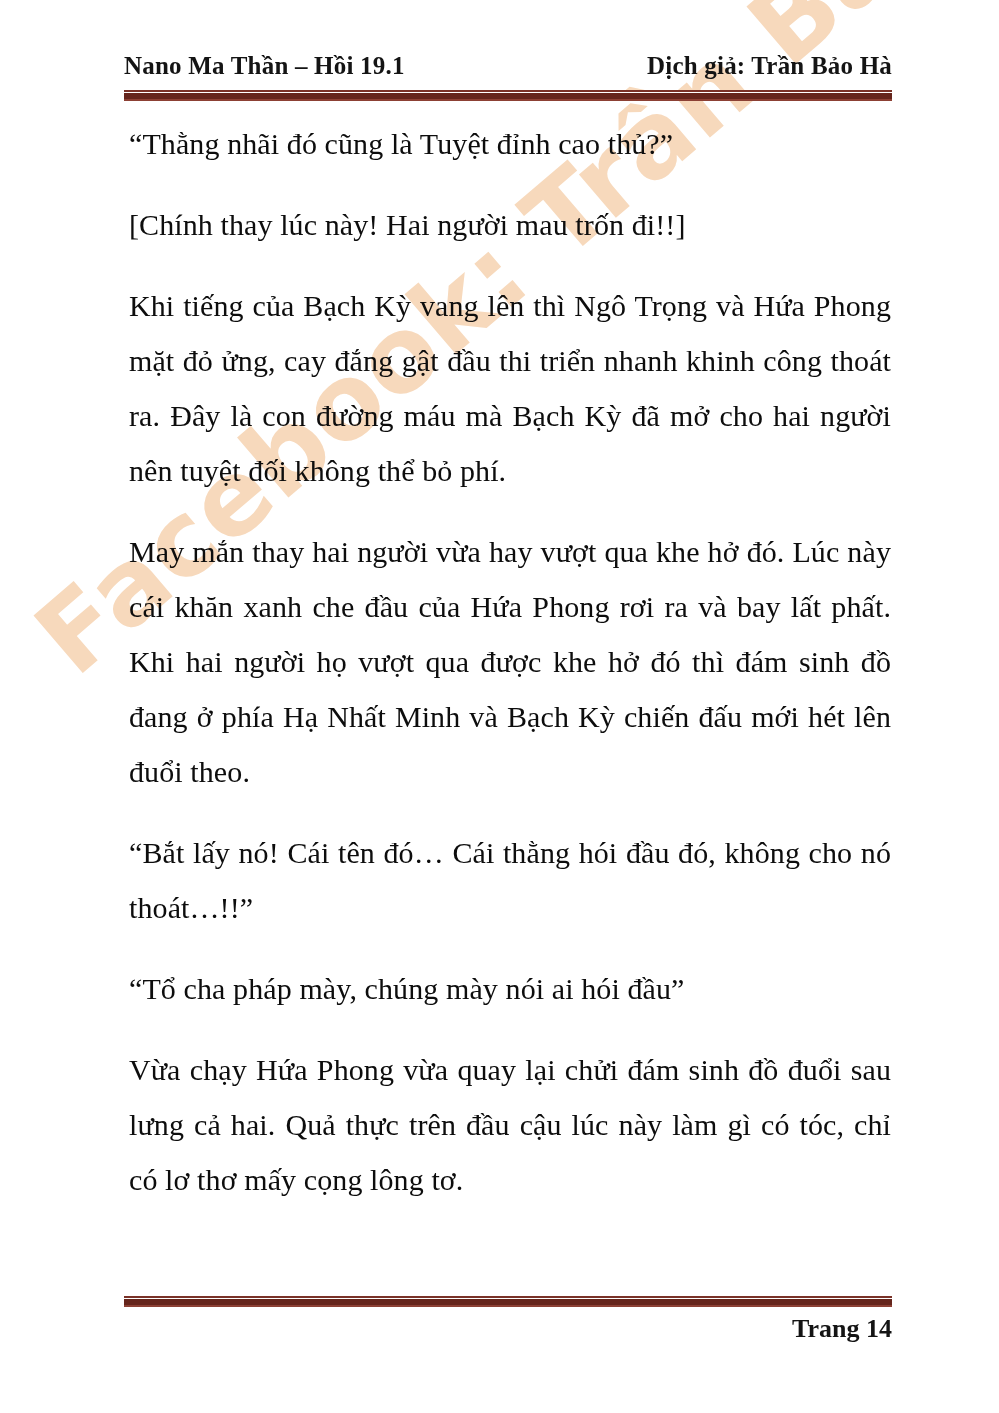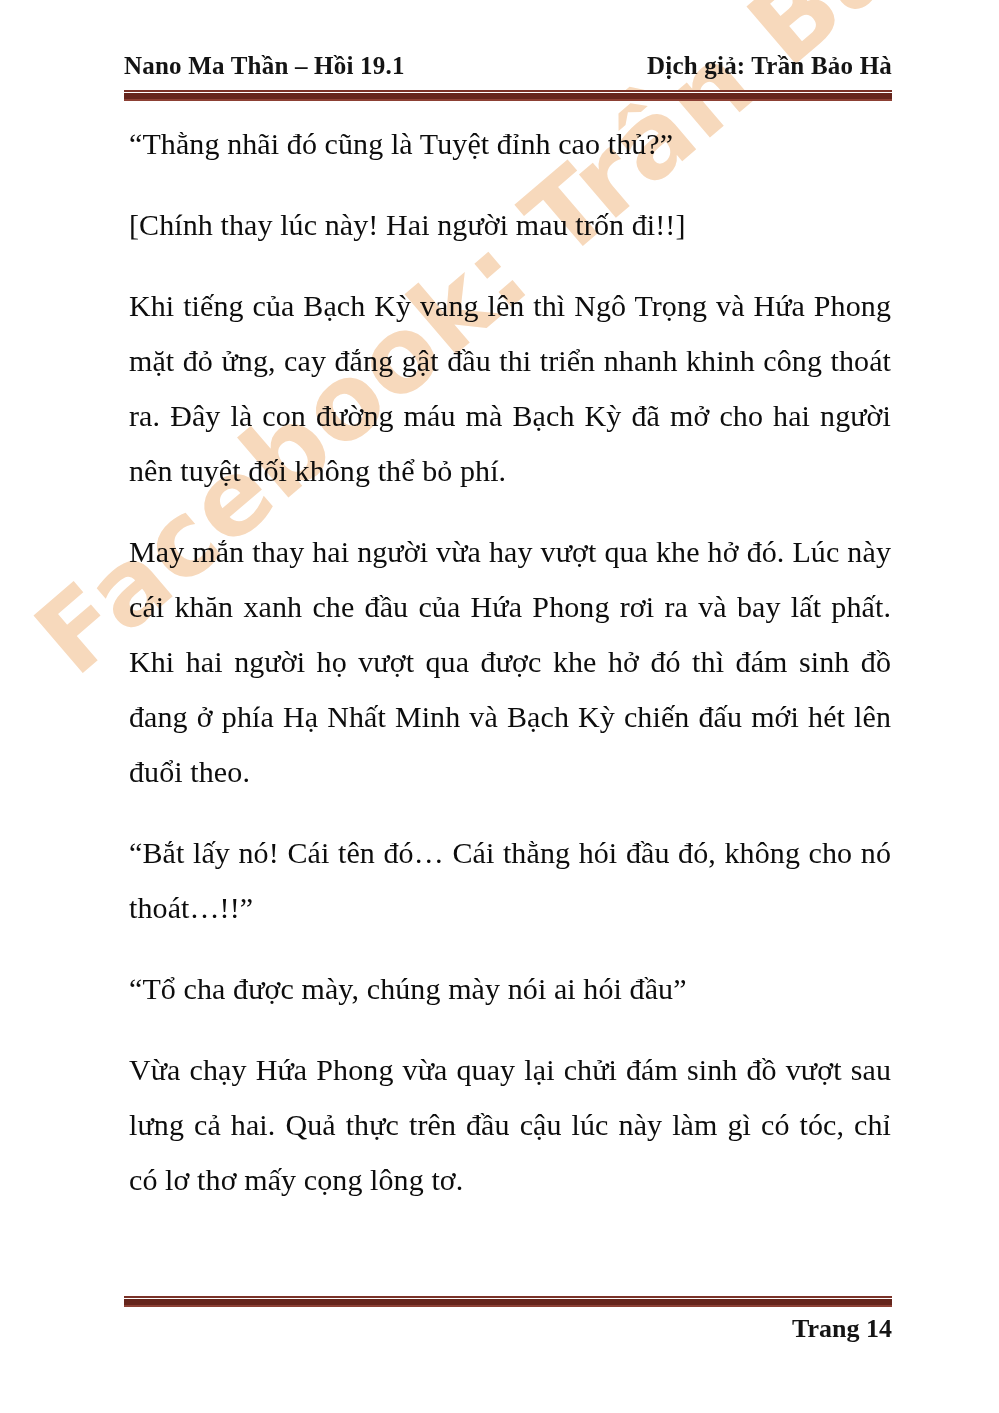--- a/index.html
+++ b/index.html
@@ -176,22 +176,22 @@
       <div class="rule-thick"></div>
       <div class="rule-thin-bot"></div>
     </div>
 
     <div class="body-text">
       <p>“Thằng nhãi đó cũng là Tuyệt đỉnh cao thủ?”</p>
       <p>[Chính thay lúc này! Hai người mau trốn đi!!]</p>
       <p>Khi tiếng của Bạch Kỳ vang lên thì Ngô Trọng và Hứa Phong mặt đỏ ửng, cay đắng gật đầu thi triển nhanh khinh công thoát ra. Đây là con đường máu mà Bạch Kỳ đã mở cho hai người nên tuyệt đối không thể bỏ phí.</p>
       <p>May mắn thay hai người vừa hay vượt qua khe hở đó. Lúc này cái khăn xanh che đầu của Hứa Phong rơi ra và bay lất phất. Khi hai người họ vượt qua được khe hở đó thì đám sinh đồ đang ở phía Hạ Nhất Minh và Bạch Kỳ chiến đấu mới hét lên đuổi theo.</p>
       <p>“Bắt lấy nó! Cái tên đó… Cái thằng hói đầu đó, không cho nó thoát…!!”</p>
-      <p>“Tổ cha được mày, chúng mày nói ai hói đầu”</p>
-      <p class="last">Vừa chạy Hứa Phong vừa quay lại chửi đám sinh đồ vượt sau lưng cả hai. Quả thực trên đầu cậu lúc này làm gì có tóc, chỉ có lơ thơ mấy cọng lông tơ.</p>
+      <p>“Tổ cha pháp mày, chúng mày nói ai hói đầu”</p>
+      <p class="last">Vừa chạy Hứa Phong vừa quay lại chửi đám sinh đồ đuổi sau lưng cả hai. Quả thực trên đầu cậu lúc này làm gì có tóc, chỉ có lơ thơ mấy cọng lông tơ.</p>
     </div>
 
     <div class="rule footer-rule">
       <div class="rule-thin-top"></div>
       <div class="rule-gap"></div>
       <div class="rule-thick"></div>
       <div class="rule-thin-bot"></div>
     </div>
 
     <div class="page-footer">

